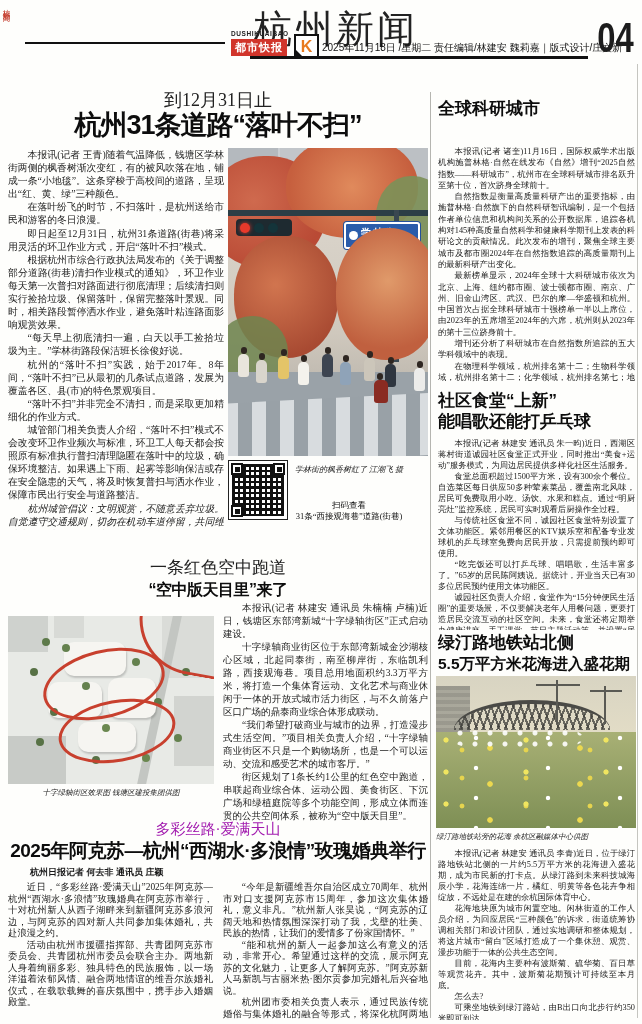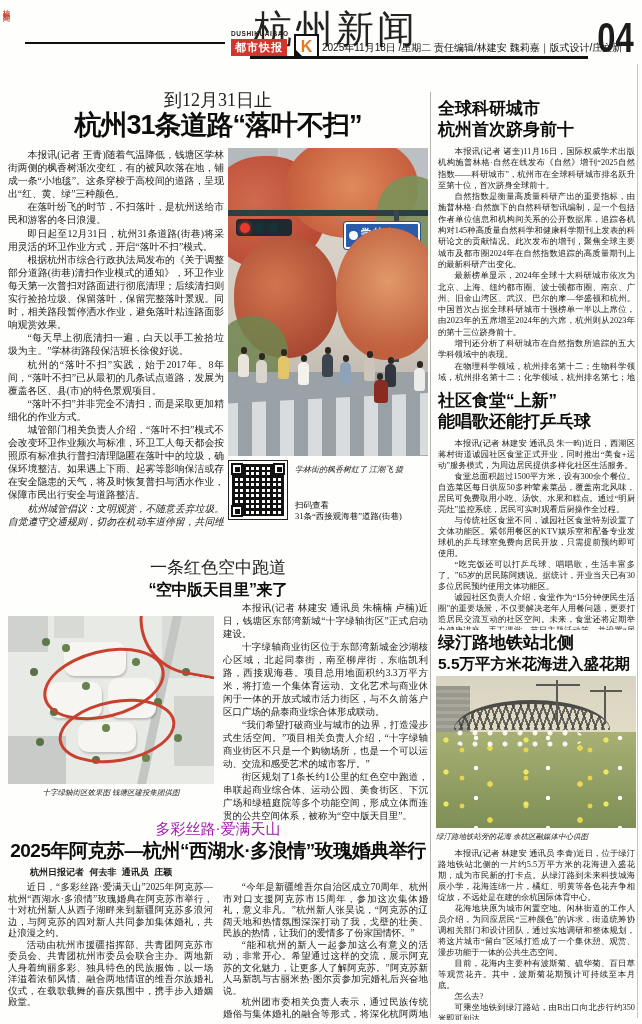--- a/index.html
+++ b/index.html
@@ -70,21 +70,21 @@
   .person::before{content:"";position:absolute;top:-7px;left:2.5px;width:6.5px;height:6.5px;
       border-radius:50%;background:#2e2621;}
   .a1-photofoot{left:228px;top:460px;width:200px;height:64px;display:flex;gap:7px;}
   .qr{position:relative;width:58px;height:58px;background:#fff;border:1px solid #222;flex:0 0 auto;}
   .qr-pat{position:absolute;inset:3px;
       background:repeating-linear-gradient(0deg,#111 0 2.5px,transparent 2.5px 5.5px),
                  repeating-linear-gradient(90deg,#111 0 2.5px,#fff 2.5px 5.5px);}
   .qr-f{position:absolute;width:12px;height:12px;background:#fff;border:2.5px solid #111;box-sizing:border-box;}
   .qr-f::after{content:"";position:absolute;inset:1.5px;background:#111;}
   .qr-f.tl{left:2px;top:2px}.qr-f.tr{right:2px;top:2px}.qr-f.bl{left:2px;bottom:2px}
-  .cap-col{display:flex;flex-direction:column;justify-content:space-between;padding:4px 0 2px;}
+  .cap-col{display:flex;flex-direction:column;justify-content:space-between;padding:4px 0 2px;text-align:center;}
   .photo-cap{font-size:8px;color:#222;font-style:italic;}
   .scan-hint{font-size:8.5px;line-height:11px;color:#111;}
   
   .a2-kicker{left:8px;top:556px;width:420px;font-size:17px;}
   .a2-headline{left:8px;top:580px;width:420px;font-size:16px;letter-spacing:-.5px;}
   .a2-row{left:8px;top:602px;width:420px;display:flex;gap:9px;}
   .a2-fig{width:206px;flex:0 0 auto;padding-top:14px;}
   .photo2{position:relative;width:206px;height:168px;overflow:hidden;background:#e8eae6;}
   .p2-b1{left:0;top:0;width:40px;height:36px;background:#cfd2ce;}
   .p2-b2{left:46px;top:-6px;width:30px;height:28px;background:#d8dad6;}
@@ -104,21 +104,21 @@
       border-left:3.5px solid #c8402e;border-radius:0 0 0 56px;transform:rotate(10deg);}
   .p2-trees{left:34px;top:22px;width:8px;height:8px;border-radius:50%;background:#5d7a4a;
       box-shadow:20px 6px 0 #64814e,-12px 30px 0 #587246,40px 44px 0 #64814e,8px 70px 0 #587246,
       60px 86px 0 #6a874f,-6px 100px 0 #587246,90px 20px 0 #64814e,112px 60px 0 #5d7a4a,
       132px 96px 0 #64814e,50px 118px 0 #587246,100px 116px 0 #6a874f,140px 30px 0 #587246;}
   .fig-cap{margin-top:4px;font-size:7.5px;color:#222;text-align:center;font-style:italic;}
   .a2-body{width:205px;font-size:9.5px;line-height:13px;height:256px;overflow:hidden;}
   
   .a3-kicker{left:8px;top:820px;width:420px;font-size:15px;color:#a21caf;}
   .a3-headline{left:8px;top:838px;width:420px;font-size:19px;letter-spacing:-.5px;}
-  .a3-byline{left:30px;top:866px;font-size:9px;font-weight:bold;font-family:Liberation Mono, monospace;}
+  .a3-byline{left:30px;top:866px;font-size:9px;font-weight:bold;font-family:Liberation Sans, sans-serif;}
   .a3-body{left:8px;top:882px;width:420px;height:138px;column-count:2;column-gap:10px;column-fill:auto;
       font-size:9.4px;line-height:11.5px;overflow:hidden;}
   
   .r-head{left:438px;width:198px;font-family:"Liberation Sans",sans-serif;font-weight:bold;
       font-size:17px;line-height:21px;color:#0d0d0d;text-align:left;}
   .rA-head{top:98px;}
   .rA-body{left:438px;top:146px;width:197px;height:238px;font-size:8.3px;line-height:11.3px;overflow:hidden;}
   .rB-head{top:390px;}
   .rB-body{left:438px;top:438px;width:197px;height:192px;font-size:8.3px;line-height:11px;overflow:hidden;}
   .rC-head{top:632px;}
@@ -273,21 +273,20 @@
   <div class="abs a3-body">
     <p class="bp">近日，“多彩丝路·爱满天山”2025年阿克苏—杭州“西湖水·多浪情”玫瑰婚典在阿克苏市举行，十对杭州新人从西子湖畔来到新疆阿克苏多浪河边，与阿克苏的四对新人共同参加集体婚礼，共赴浪漫之约。</p>
     <p class="bp">活动由杭州市援疆指挥部、共青团阿克苏市委员会、共青团杭州市委员会联合主办。两地新人身着绚丽多彩、独具特色的民族服饰，以一场洋溢着浓郁风情、融合两地情谊的维吾尔族婚礼仪式，在载歌载舞的喜庆氛围中，携手步入婚姻殿堂。</p>
     <p class="bp">“今年是新疆维吾尔自治区成立70周年、杭州市对口支援阿克苏市15周年，参加这次集体婚礼，意义非凡。”杭州新人张昊说，“阿克苏的辽阔天地和热情氛围深深打动了我，戈壁的壮美、民族的热情，让我们的爱情多了份家国情怀。”</p>
     <p class="bp">“能和杭州的新人一起参加这么有意义的活动，非常开心。希望通过这样的交流，展示阿克苏的文化魅力，让更多人了解阿克苏。”阿克苏新人马新凯与古丽米热·图尔贡参加完婚礼后兴奋地说。</p>
     <p class="bp">杭州团市委相关负责人表示，通过民族传统婚俗与集体婚礼的融合等形式，将深化杭阿两地交流合作，展现“民族团结、家庭幸福”的时代新风，为“铸牢中华民族共同体意识”写下鲜活而温暖的注脚。</p>
   </div>
 
   <div class="abs r-head rA-head">
     <div>全球科研城市</div>
-    <div>杭州首次跻身前十</div>
   </div>
   <div class="abs rA-body">
     <p class="bp">本报讯(记者 诸奎)11月16日，国际权威学术出版机构施普林格·自然在线发布《自然》增刊“2025自然指数——科研城市”，杭州市在全球科研城市排名跃升至第十位，首次跻身全球前十。</p>
     <p class="bp">自然指数是衡量高质量科研产出的重要指标，由施普林格·自然旗下的自然科研智讯编制，是一个包括作者单位信息和机构间关系的公开数据库，追踪各机构对145种高质量自然科学和健康科学期刊上发表的科研论文的贡献情况。此次发布的增刊，聚焦全球主要城市及都市圈2024年在自然指数追踪的高质量期刊上的最新科研产出变化。</p>
     <p class="bp">最新榜单显示，2024年全球十大科研城市依次为北京、上海、纽约都市圈、波士顿都市圈、南京、广州、旧金山湾区、武汉、巴尔的摩—华盛顿和杭州。中国首次占据全球科研城市十强榜单一半以上席位，由2023年的五席增至2024年的六席，杭州则从2023年的第十三位跻身前十。</p>
     <p class="bp">增刊还分析了科研城市在自然指数所追踪的五大学科领域中的表现。</p>
     <p class="bp">在物理科学领域，杭州排名第十二；生物科学领域，杭州排名第十二；化学领域，杭州排名第七；地球与环境科学领域，杭州排名第八；健康科学领域，杭州排名第二十五，展现出强劲的科研势能。</p>
   </div>
 
   <div class="abs r-head rB-head">

